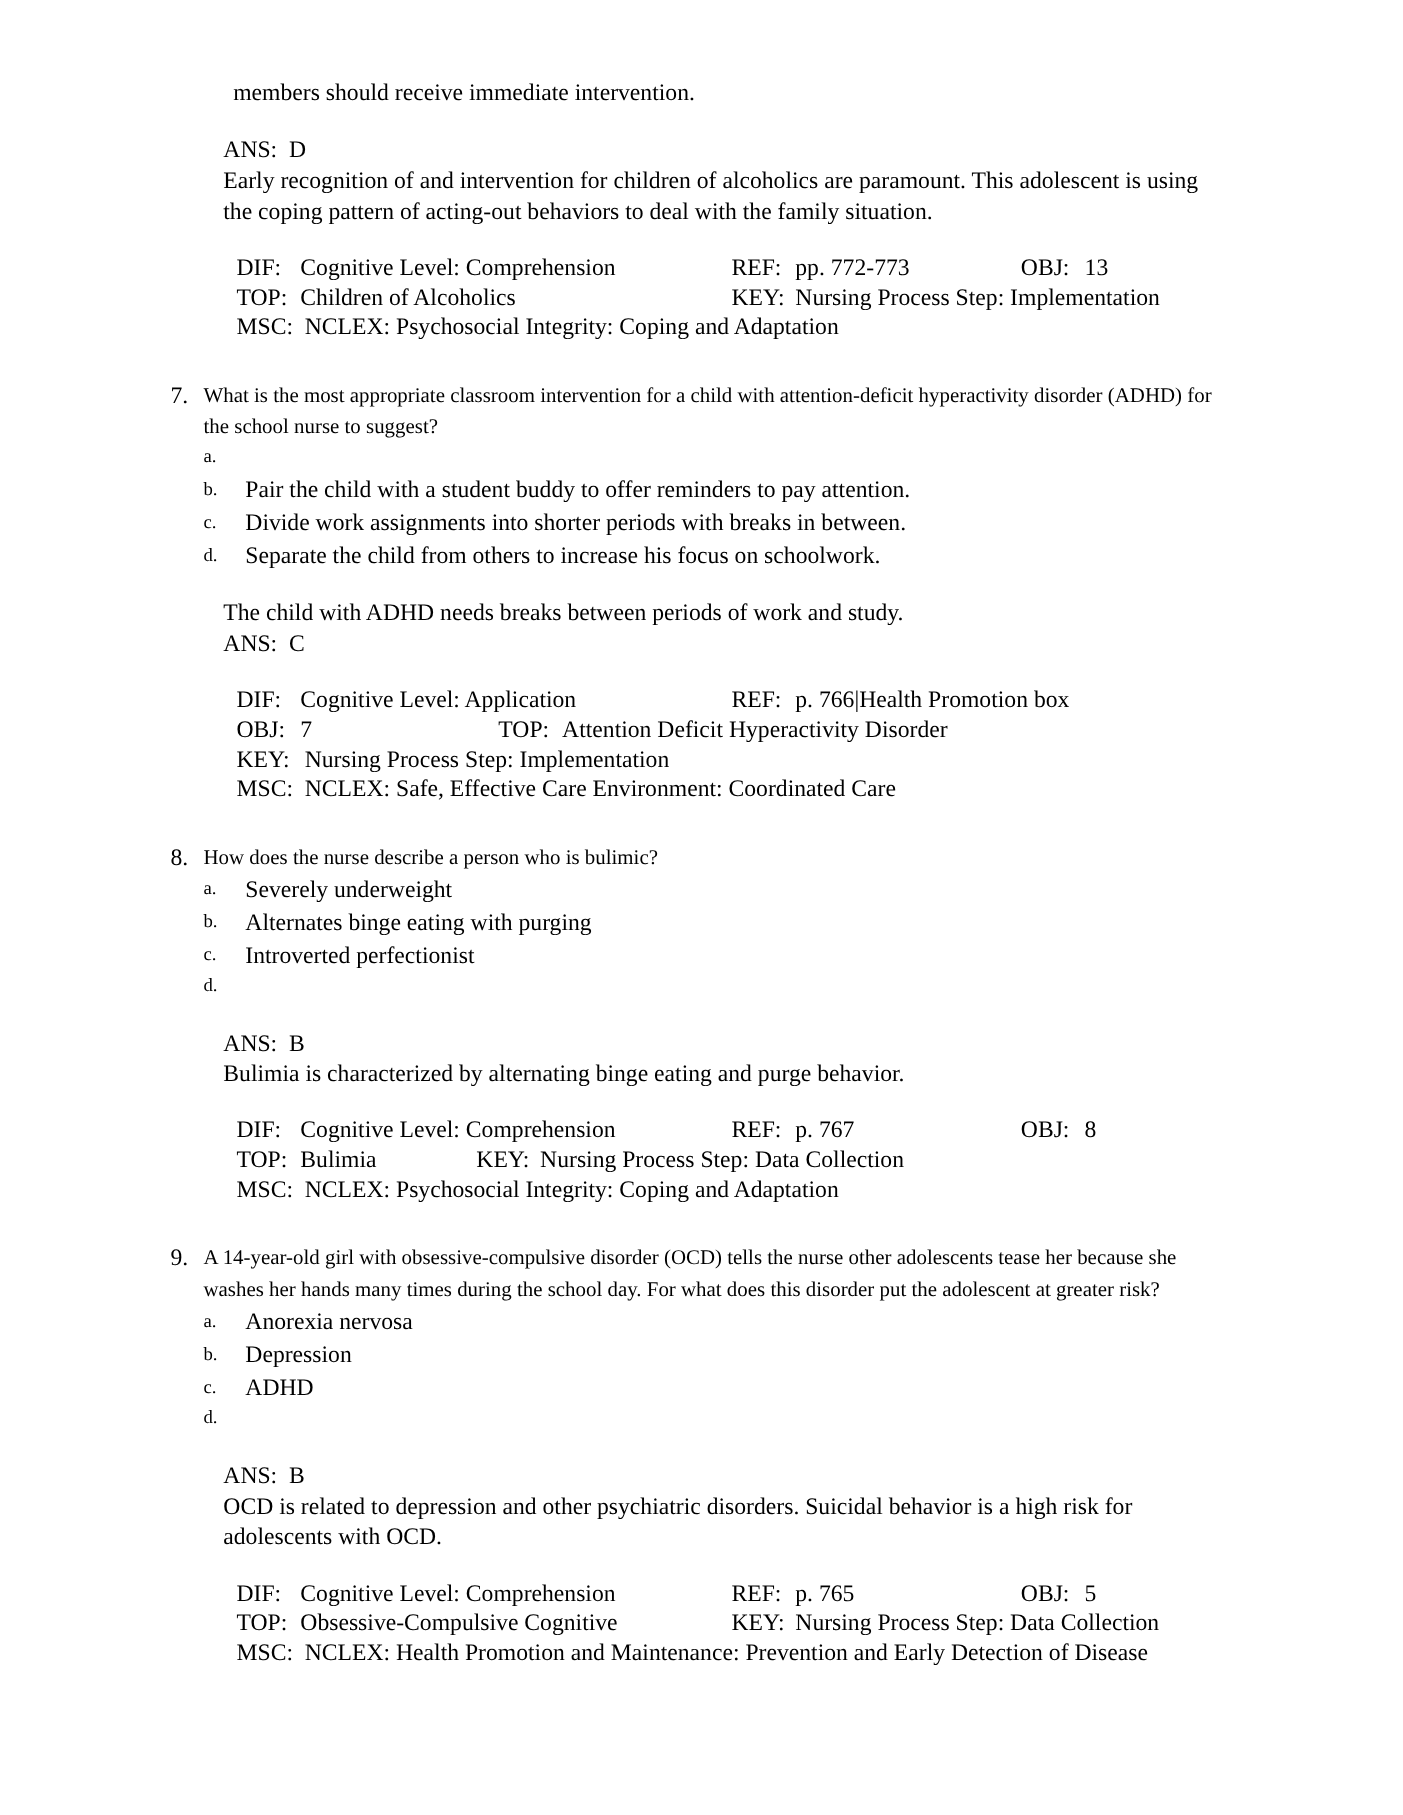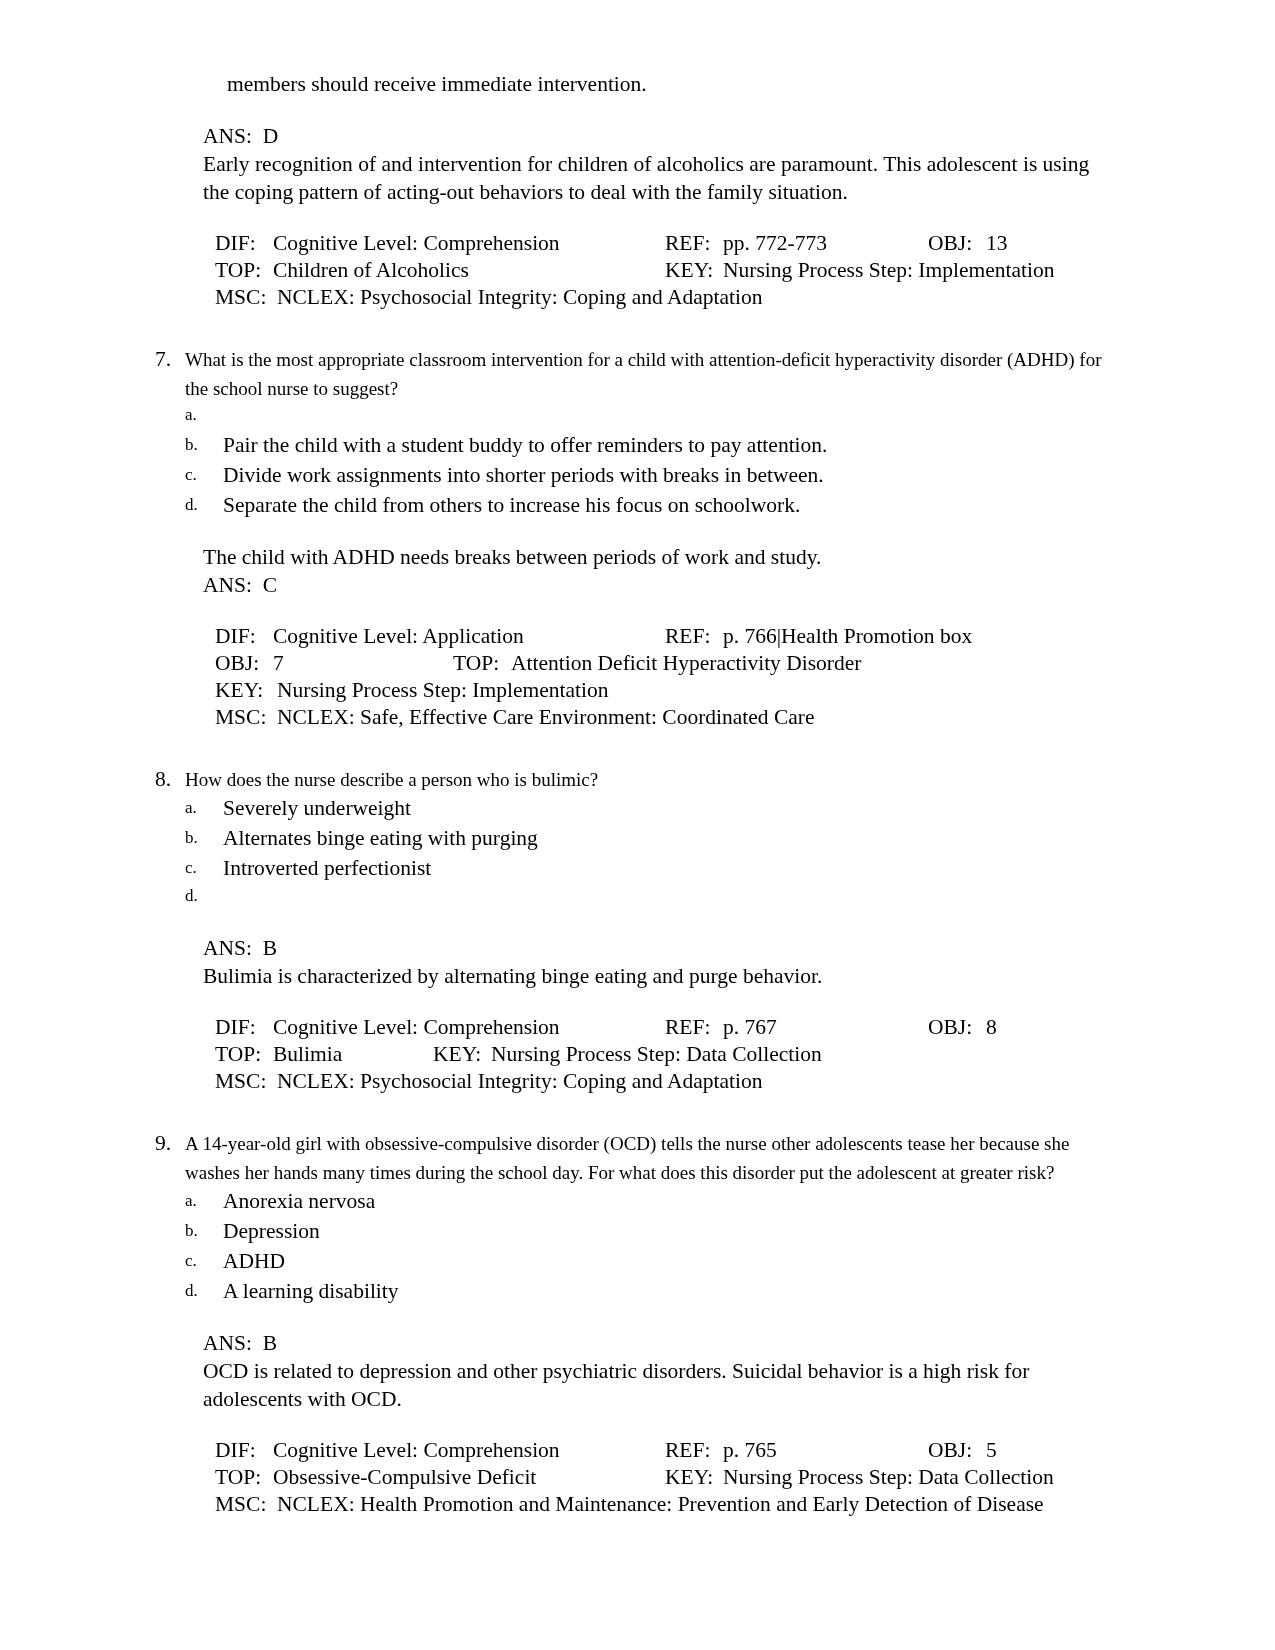--- a/index.html
+++ b/index.html
@@ -24,21 +24,21 @@
 
   
   .ln {
     font-size: 21.5px;
     line-height: 28px;
     white-space: pre-wrap;
   }
 
   
   .cont-line {
-    margin-left: 72px;
+    margin-left: 57px;
     margin-bottom: 24px;
   }
 
   
   .ans-block {
     margin-left: 48px;
   }
   .ans-line { }
   .rationale {
     max-width: 905px;
@@ -267,40 +267,39 @@
       <li class="option">
         <span class="opt-letter">b.</span>
         <span class="opt-text">Depression</span>
       </li>
       <li class="option">
         <span class="opt-letter">c.</span>
         <span class="opt-text">ADHD</span>
       </li>
       <li class="option">
         <span class="opt-letter">d.</span>
-        <span class="opt-text">A learning disability</span>
       </li>
     </ul>
     <div class="gap-md"></div>
     <div class="ans-block">
       <div class="ln ans-line"><span>ANS:</span><span>  </span><span>B</span></div>
       <div class="ln rationale">OCD is related to depression and other psychiatric disorders. Suicidal behavior is a high risk for adolescents with OCD.</div>
     </div>
     <div class="meta-block">
       <div class="meta-row">
         <span class="meta-lbl w-lbl">DIF:</span>
         <span class="meta-val stop-392">Cognitive Level: Comprehension</span>
         <span class="meta-lbl w-lbl">REF:</span>
         <span class="meta-val stop-205">p. 765</span>
         <span class="meta-lbl w-lbl">OBJ:</span>
         <span class="meta-val">5</span>
       </div>
       <div class="meta-row">
         <span class="meta-lbl w-lbl">TOP:</span>
-        <span class="meta-val stop-392">Obsessive-Compulsive Deficit</span>
+        <span class="meta-val stop-392">Obsessive-Compulsive Cognitive</span>
         <span class="meta-lbl w-lbl">KEY:</span>
         <span class="meta-val">Nursing Process Step: Data Collection</span>
       </div>
       <div class="meta-row">
         <span class="meta-lbl w-lbl-wide">MSC:</span>
         <span class="meta-val">NCLEX: Health Promotion and Maintenance: Prevention and Early Detection of Disease</span>
       </div>
     </div>
   </div>
 

